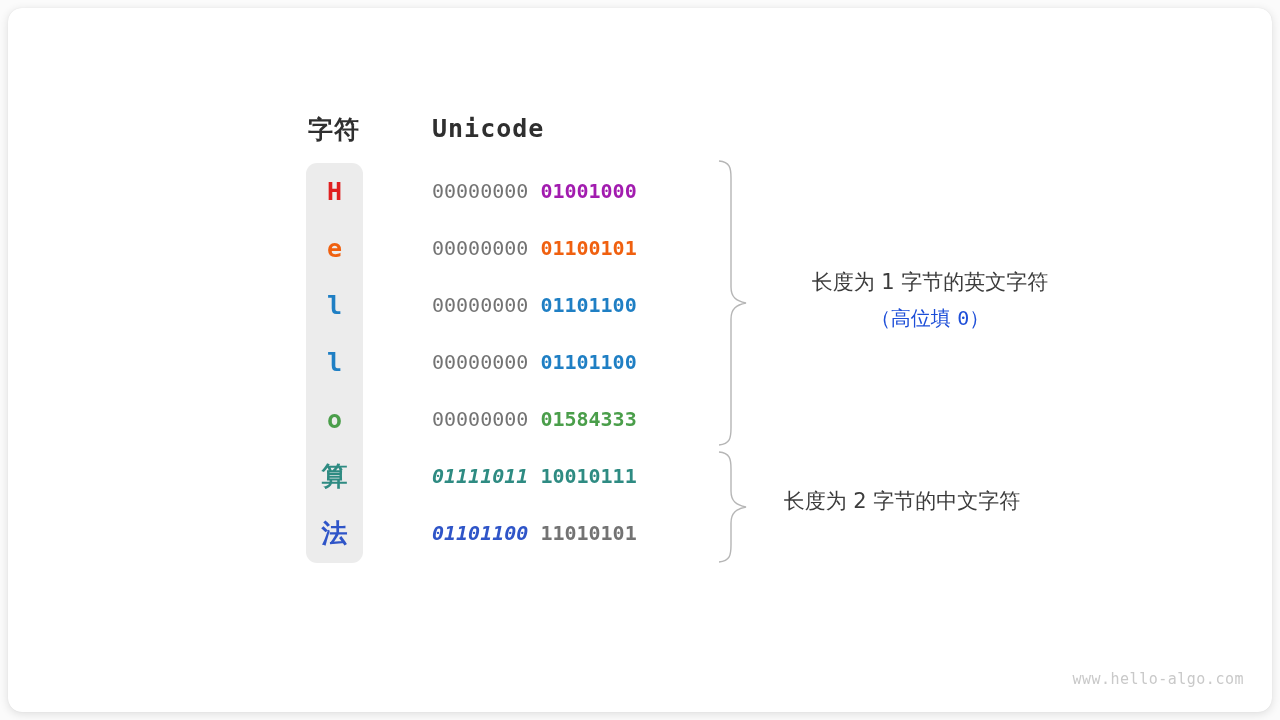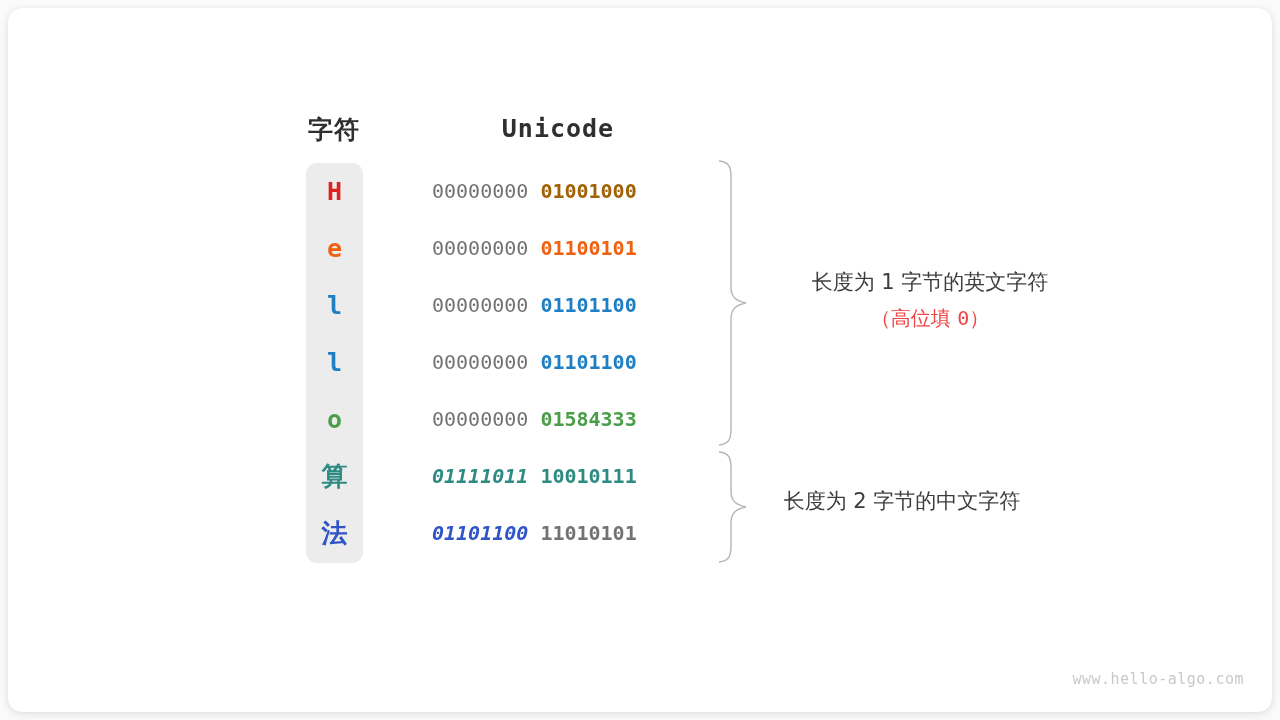--- a/index.html
+++ b/index.html
@@ -47,21 +47,20 @@
     width: 56px;
     text-align: center;
     font-size: 25px;
     font-family: "Liberation Sans", sans-serif;
     letter-spacing: 1px;
   }
   #header-unicode {
     left: 432px;
     top: 114px;
     width: 252px;
-    text-align: center;
     font-size: 25px;
     font-family: "DejaVu Sans Mono", monospace;
     letter-spacing: 1px;
   }
 
   
   #char-panel {
     position: absolute;
     left: 306px;
     top: 163px;
@@ -136,21 +135,21 @@
     position: absolute;
     text-align: center;
     color: #3c3c3c;
     font-family: "DejaVu Sans", sans-serif;
     font-size: 21px;
     line-height: 36px;
     white-space: nowrap;
   }
   .annotation .sub {
     display: block;
-    color: #ef4444;
+    color: #1d4ed8;
     font-size: 20px;
   }
   .annotation .mono {
     font-family: "DejaVu Sans Mono", monospace;
   }
   #annotation-1 {
     left: 760px;
     top: 264px;
     width: 340px;
   }
@@ -179,21 +178,21 @@
   <div id="card"></div>
 
   <div class="col-header" id="header-char">字符</div>
   <div class="col-header" id="header-unicode">Unicode</div>
 
   <div id="char-panel" style="background: rgb(236, 236, 236);"></div>
 
   <div id="rows">
       <div class="row">
         <div class="char-cell" style="color: rgb(224, 32, 32);">H</div>
-        <div class="code-cell"><span class="byte-hi">00000000</span><span> </span><span class="byte-lo" style="color: #a16207;">01001000</span></div>
+        <div class="code-cell"><span class="byte-hi">00000000</span><span> </span><span class="byte-lo" style="color: #a21caf;">01001000</span></div>
       </div>
       <div class="row">
         <div class="char-cell" style="color: rgb(240, 96, 15);">e</div>
         <div class="code-cell"><span class="byte-hi">00000000</span><span> </span><span class="byte-lo" style="color: rgb(240, 96, 15);">01100101</span></div>
       </div>
       <div class="row">
         <div class="char-cell" style="color: rgb(31, 127, 196);">l</div>
         <div class="code-cell"><span class="byte-hi">00000000</span><span> </span><span class="byte-lo" style="color: rgb(31, 127, 196);">01101100</span></div>
       </div>
       <div class="row">

